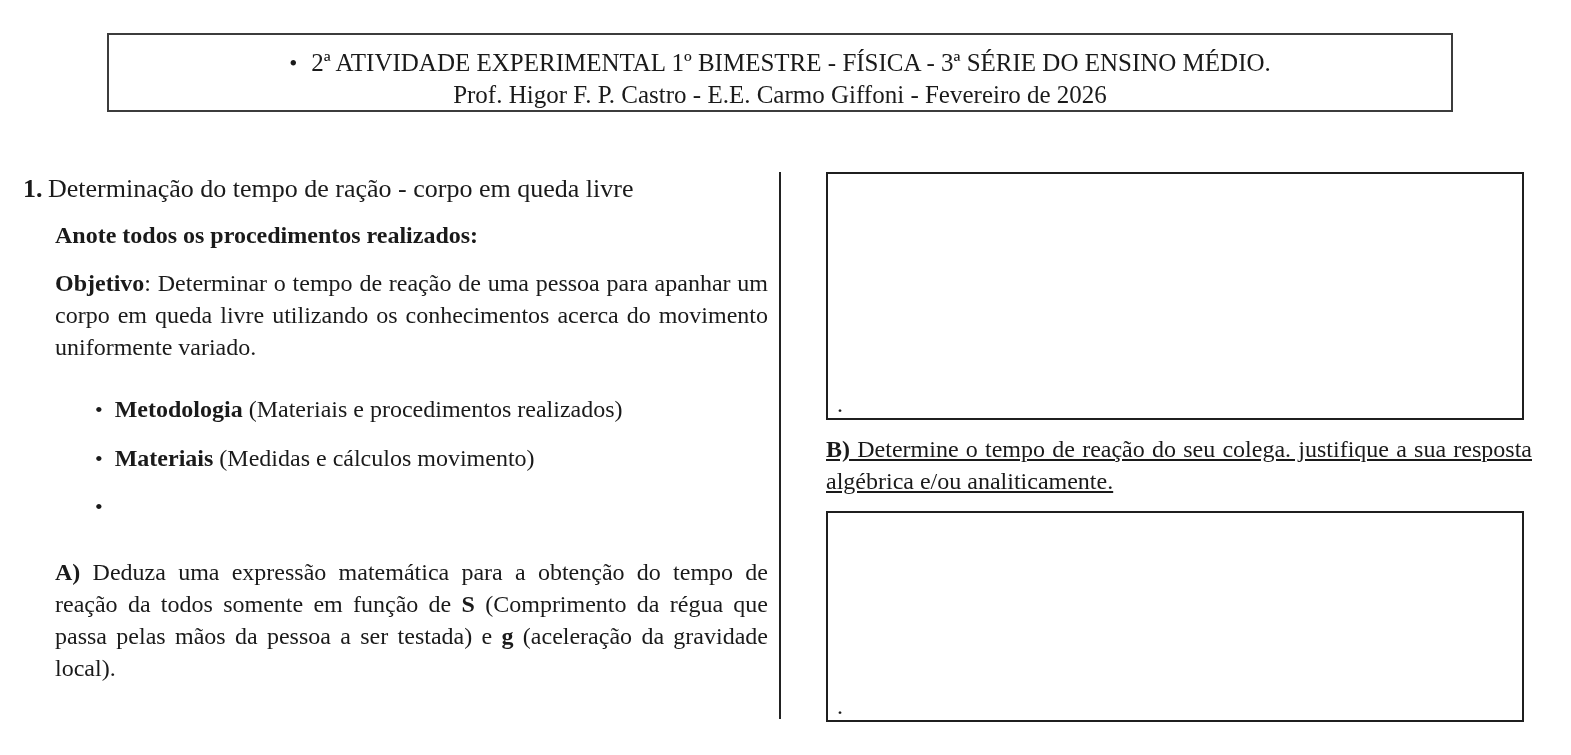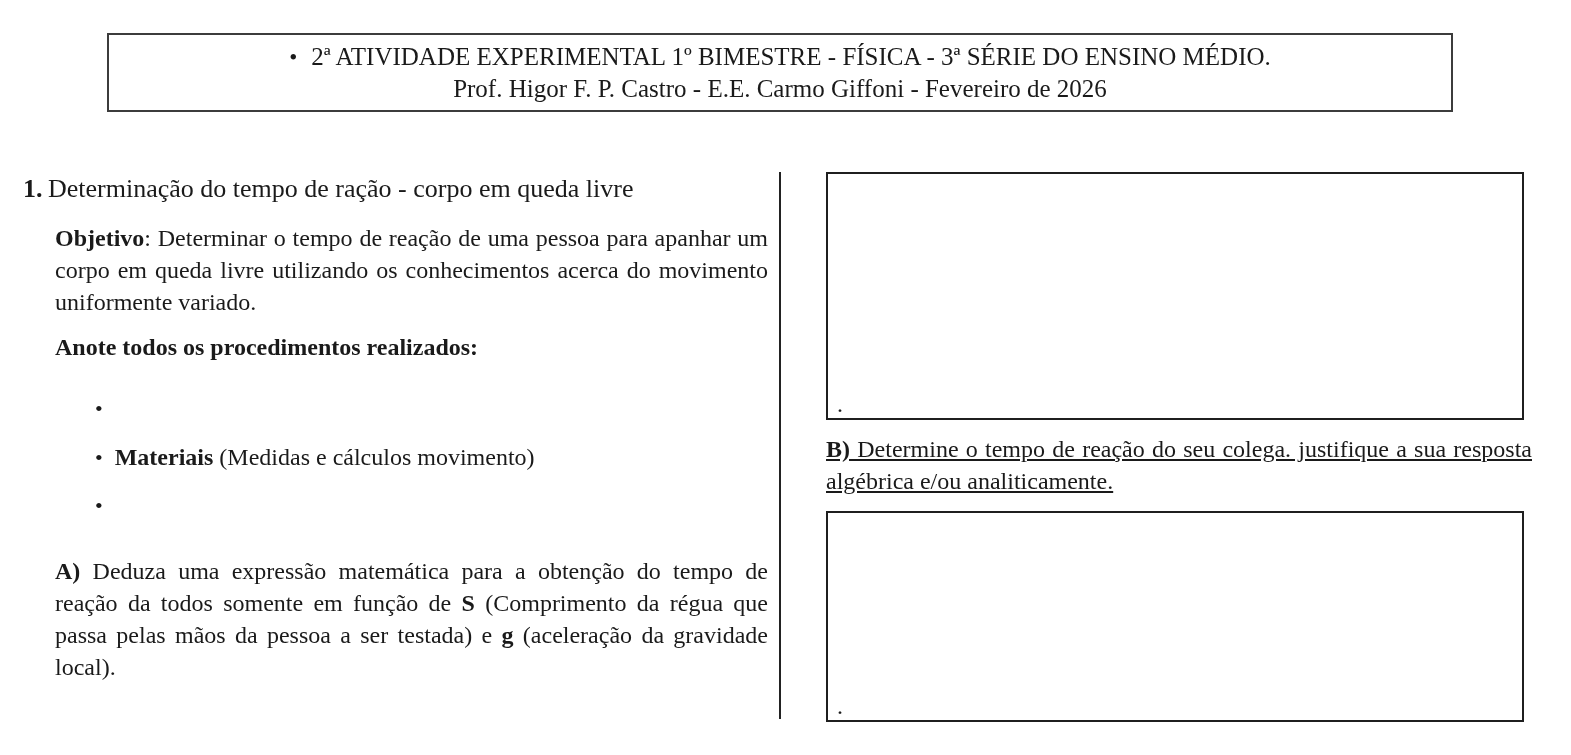--- a/index.html
+++ b/index.html
@@ -13,21 +13,21 @@
   }
   .page { position: absolute; inset: 0; }
 
   
   .header-box {
     position: absolute; left: 107px; top: 33px;
     width: 1346px; height: 79px;
     border: 2px solid #3c3c3c;
     box-sizing: border-box;
     display: flex; flex-direction: column;
-    justify-content: center; align-items: center;
+    justify-content: flex-end; align-items: center;
   }
   .header-line { font-size: 25px; line-height: 31px; white-space: nowrap; }
   .header-line .bullet { margin-right: 14px; font-size: 23px; }
 
   
   .divider {
     position: absolute; left: 779px; top: 172px;
     width: 2px; height: 547px; background: #222222;
   }
 
@@ -99,27 +99,28 @@
 
   <div class="divider"></div>
 
   <div class="col-left">
 
     <div class="item-heading">
       <span class="item-number">1.</span>
       <div class="item-title">Determinação do tempo de ração - corpo em queda livre</div>
     </div>
 
+    <p class="para bold-line">Anote todos os procedimentos realizados:</p>
+
     <p class="para"><b>Objetivo</b><span>: Determinar o tempo de reação de uma pessoa para apanhar um corpo em queda livre utilizando os conhecimentos acerca do movimento uniformente variado.</span></p>
-
-    <p class="para bold-line">Anote todos os procedimentos realizados:</p>
 
     <ul class="bullets">
       <li class="bullet-item">
         <span class="bullet">•</span>
+        <span><b>Metodologia</b><span> (Materiais e procedimentos realizados)</span></span>
       </li>
       <li class="bullet-item">
         <span class="bullet">•</span>
         <span><b>Materiais</b><span> (Medidas e cálculos movimento)</span></span>
       </li>
       <li class="bullet-item">
         <span class="bullet">•</span>
       </li>
     </ul>
 

